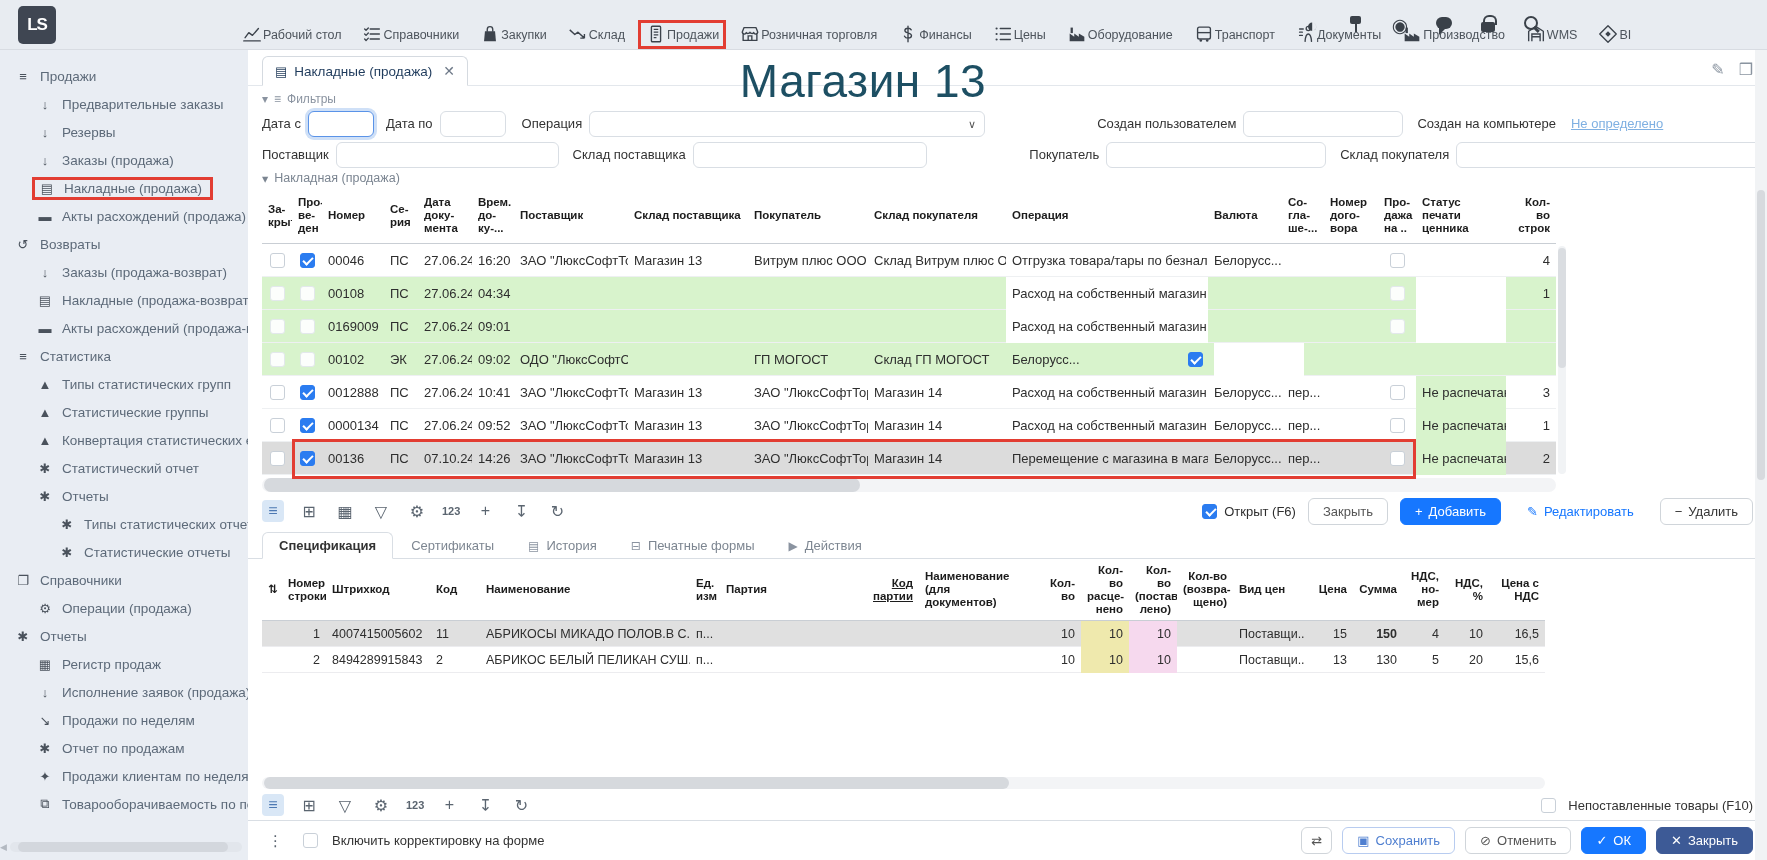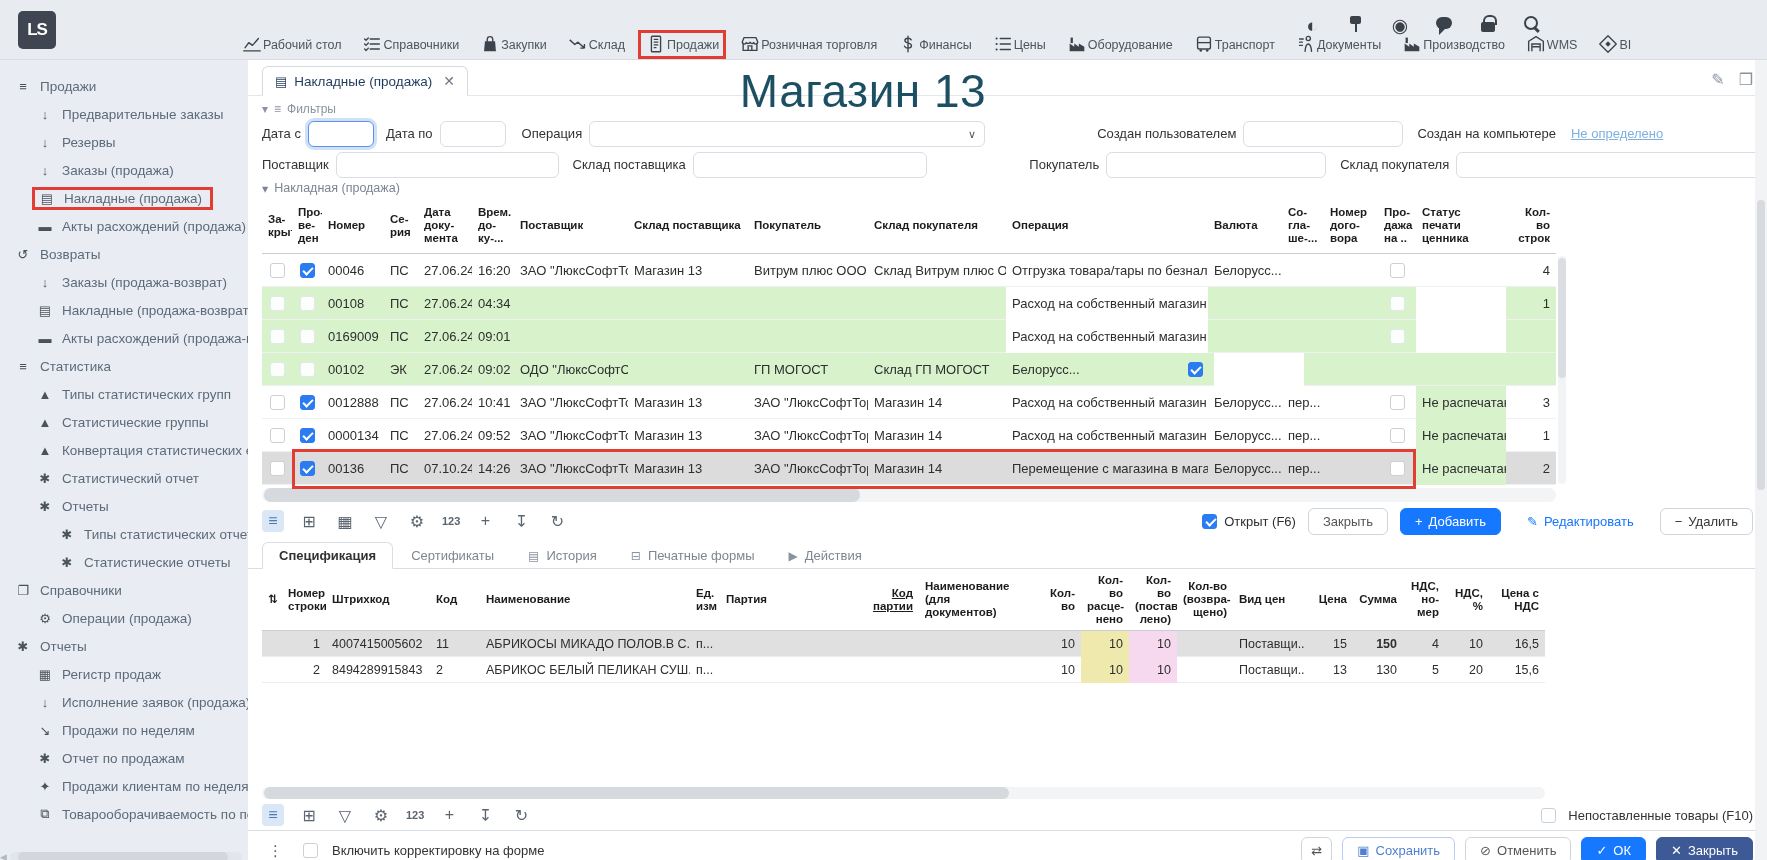--- a/index.html
+++ b/index.html
@@ -1,20 +1,20 @@
 <!DOCTYPE html>
 <html><head>
 <meta charset="utf-8">
 <style>
   * { margin:0; padding:0; box-sizing:border-box; }
   html,body { width:1767px; height:860px; overflow:hidden; }
   body { font-family:"Liberation Sans","DejaVu Sans",sans-serif; font-size:13px; color:#2e2e2e; background:#e8ecf1; }
 
   
-  .topbar { height:60px; background:#e8ecf1; display:flex; align-items:center; border-bottom:1px solid #d8dce2; position:relative; }
+  .topbar { height:50px; background:#e8ecf1; display:flex; align-items:center; border-bottom:1px solid #d8dce2; position:relative; }
   .logo { width:38px; height:38px; background:#3f4652; color:#fff; border-radius:5px; margin:0 0 0 18px;
           display:flex; align-items:center; justify-content:center; font-weight:bold; font-size:17px; letter-spacing:-1px; }
   .nav { display:flex; align-items:flex-end; height:100%; margin-left:178px; gap:6px; }
   .nav-item { display:flex; flex-direction:row; align-items:center; justify-content:flex-end; padding:3px 7px 4px; cursor:pointer; position:relative; }
   .nav-item svg { width:22px; height:22px; display:block; }
   .nav-label { font-size:12.5px; color:#4d545c; margin-top:2px; white-space:nowrap; }
   .nav-item.hl { border:3px solid #e23d32; padding:0 4px 1px; }
   .top-icons { position:absolute; right:225px; top:0; height:50px; display:flex; align-items:center; gap:24px; }
   .tico { color:#3a4149; font-size:19px; line-height:1; cursor:pointer; display:inline-flex; align-items:center; justify-content:center; width:20px; height:20px; }
   .i-pin { position:relative; } .i-pin::before { content:""; width:11px; height:8px; background:#3a4149; border-radius:2px; position:absolute; top:1px; left:4px; }

